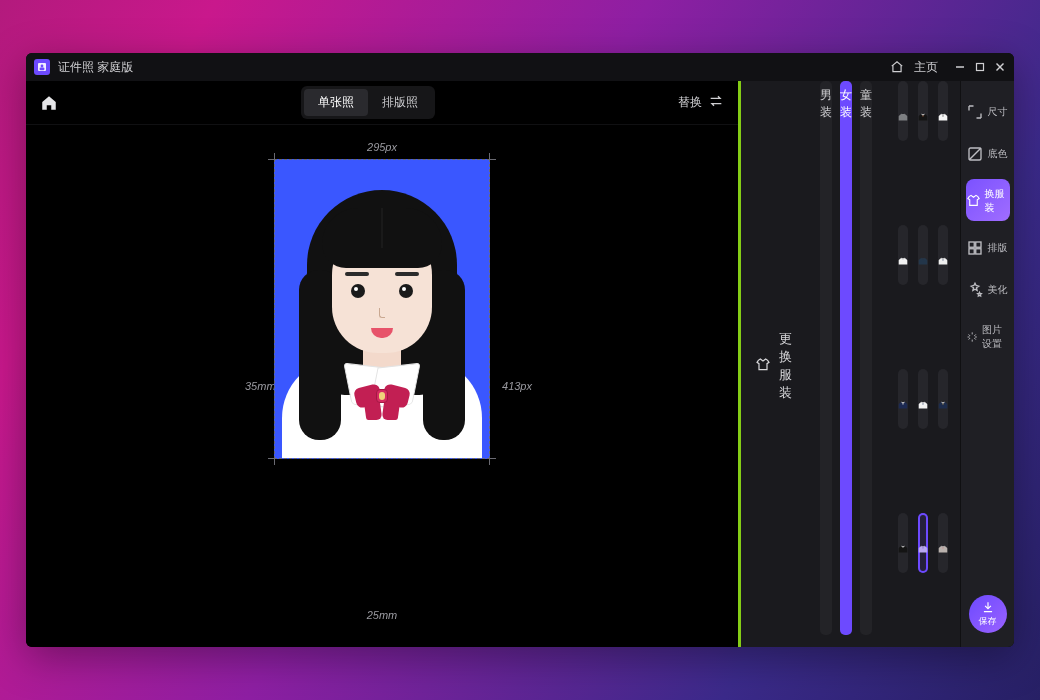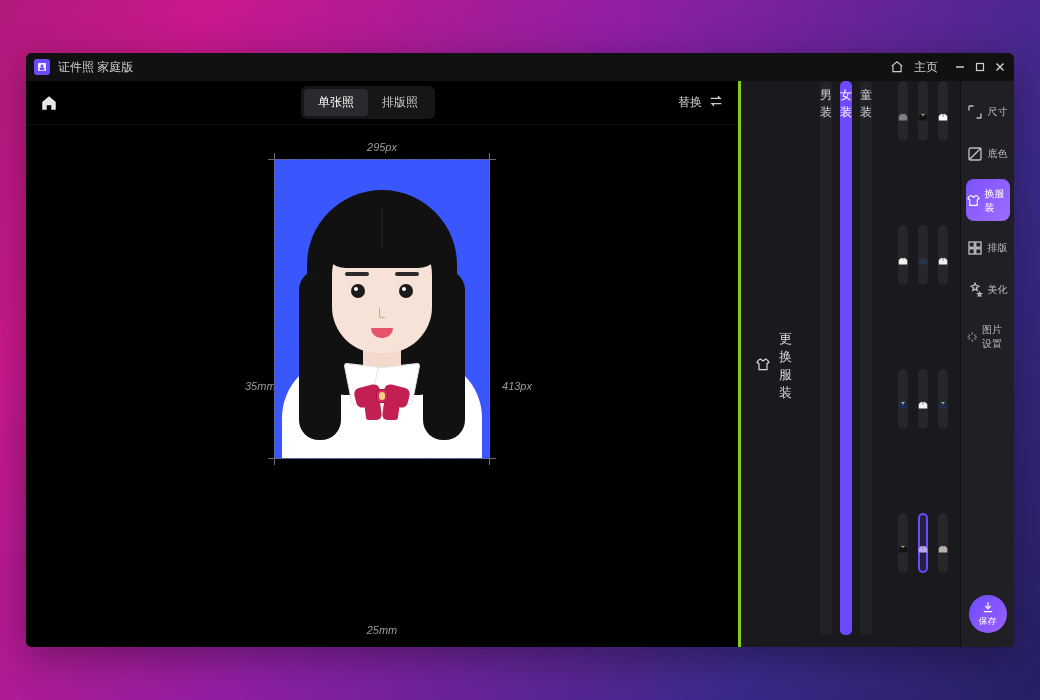--- a/index.html
+++ b/index.html
@@ -45,21 +45,21 @@
   .seg-item{
     font-size:12px; color:#cfcfd2; padding:5px 14px; border-radius:4px; cursor:pointer;
   }
   .seg-item.active{ background:#2a2a2e; color:#fff;}
   .replace{
     display:flex; align-items:center; gap:6px; font-size:12px; color:#cfcfd2;
   }
   .canvas-wrap{flex:1; display:flex; align-items:flex-start; justify-content:center; position:relative; padding:20px 0 30px;}
   .dim-label{position:absolute; font-size:11px; color:#9a9aa0;font-style:italic;}
   .dim-top{top:16px; left:50%; transform:translateX(-50%);}
-  .dim-bottom{bottom:11px; left:50%; transform:translateX(-50%);}
+  .dim-bottom{bottom:26px; left:50%; transform:translateX(-50%);}
   .dim-left{left:219px; top:50%; transform:translateY(-50%);}
   .dim-right{right:206px; top:50%; transform:translateY(-50%);}
   .photo-frame{
     width:216px; height:300px; border:1px dashed #6a6a72; position:relative; margin-top:14px;
     background:#3a57ff;
   }
   .tick{position:absolute;background:#6a6a72}
   .tick.tl-v{left:-1px;top:-7px;width:1px;height:6px}
   .tick.tr-v{right:-1px;top:-7px;width:1px;height:6px}
   .tick.bl-v{left:-1px;bottom:-7px;width:1px;height:6px}

